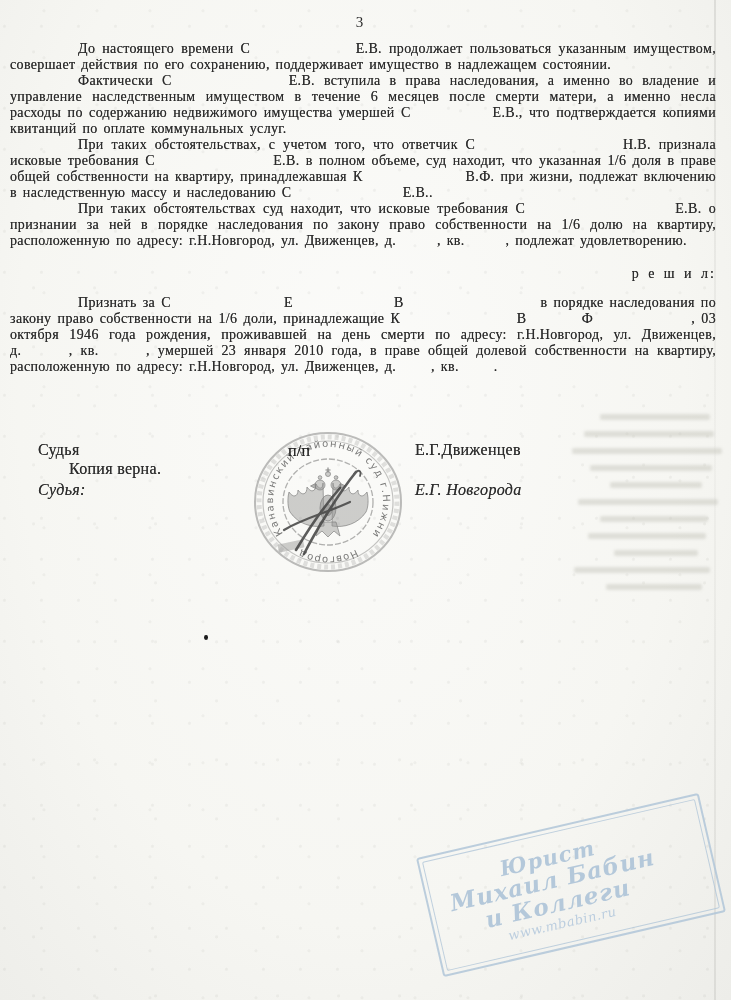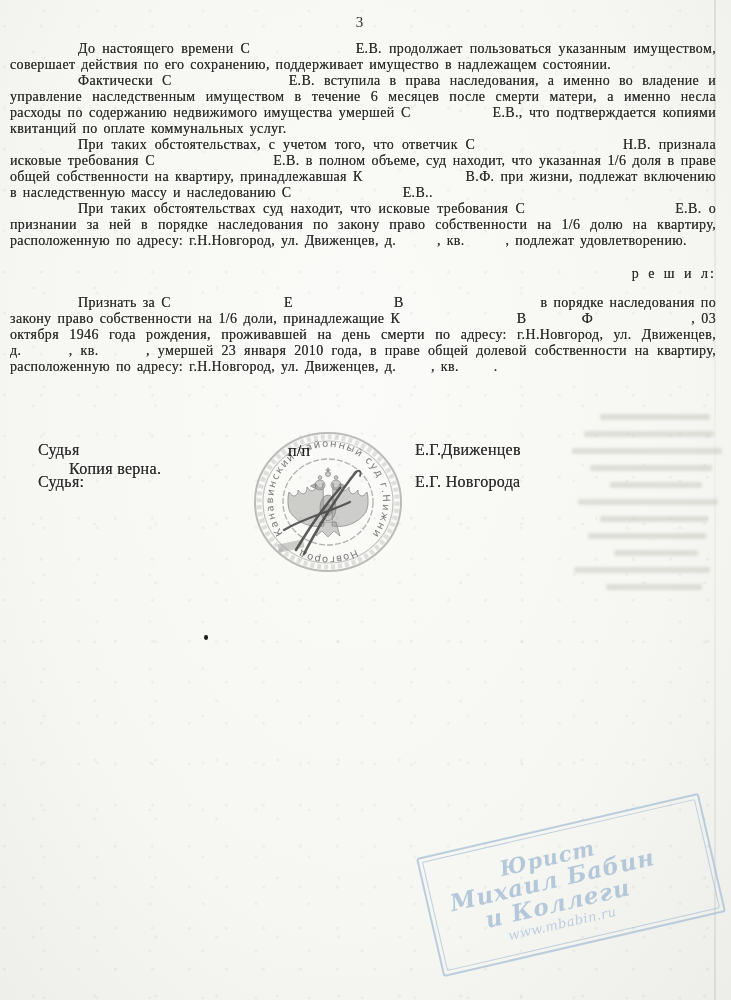--- a/index.html
+++ b/index.html
@@ -22,21 +22,21 @@
     letter-spacing:.35px;word-spacing:2px;
     text-shadow:0 0 .45px rgba(35,35,35,.75);
   }
   .doc-body p{margin:0;text-indent:68px;}
   .doc-body p.ruling{margin:17px 0 13px 0;text-indent:0;text-align:right;letter-spacing:2px;}
   .sig-block{
     position:absolute;left:38px;top:441px;width:660px;height:60px;z-index:2;
     font-size:16px;letter-spacing:.3px;text-shadow:0 0 .45px rgba(35,35,35,.75);
   }
   .sig-row{position:absolute;left:0;white-space:nowrap;}
-  .r1{top:0;} .r2{top:19px;margin-left:31px;} .r3{top:32px;}
+  .r1{top:0;} .r2{top:19px;margin-left:31px;} .r3{top:40px;font-style:italic;}
   .pp{position:absolute;left:250px;top:1px;}
   .name{position:absolute;left:377px;top:0;}
   .stamp{position:absolute;left:250px;top:430px;width:156px;height:148px;z-index:3;mix-blend-mode:multiply;opacity:.92;}
   .ink-dot{position:absolute;left:204px;top:635px;width:4px;height:5px;background:#1c1c1c;border-radius:50% 45% 55% 50%;}
   .fold-line{position:absolute;top:0;left:714px;width:2px;height:1000px;
     background:linear-gradient(rgba(110,110,105,.16),rgba(110,110,105,.04) 45%,rgba(110,110,105,.14));}
   .bleed{position:absolute;left:566px;top:414px;width:160px;z-index:0;}
   .bleed div{height:6px;background:#c6c6bd;opacity:.5;filter:blur(1.6px);margin-bottom:11px;border-radius:2px;}
   .watermark{
     position:absolute;left:426px;top:824px;width:286px;height:118px;z-index:1;

